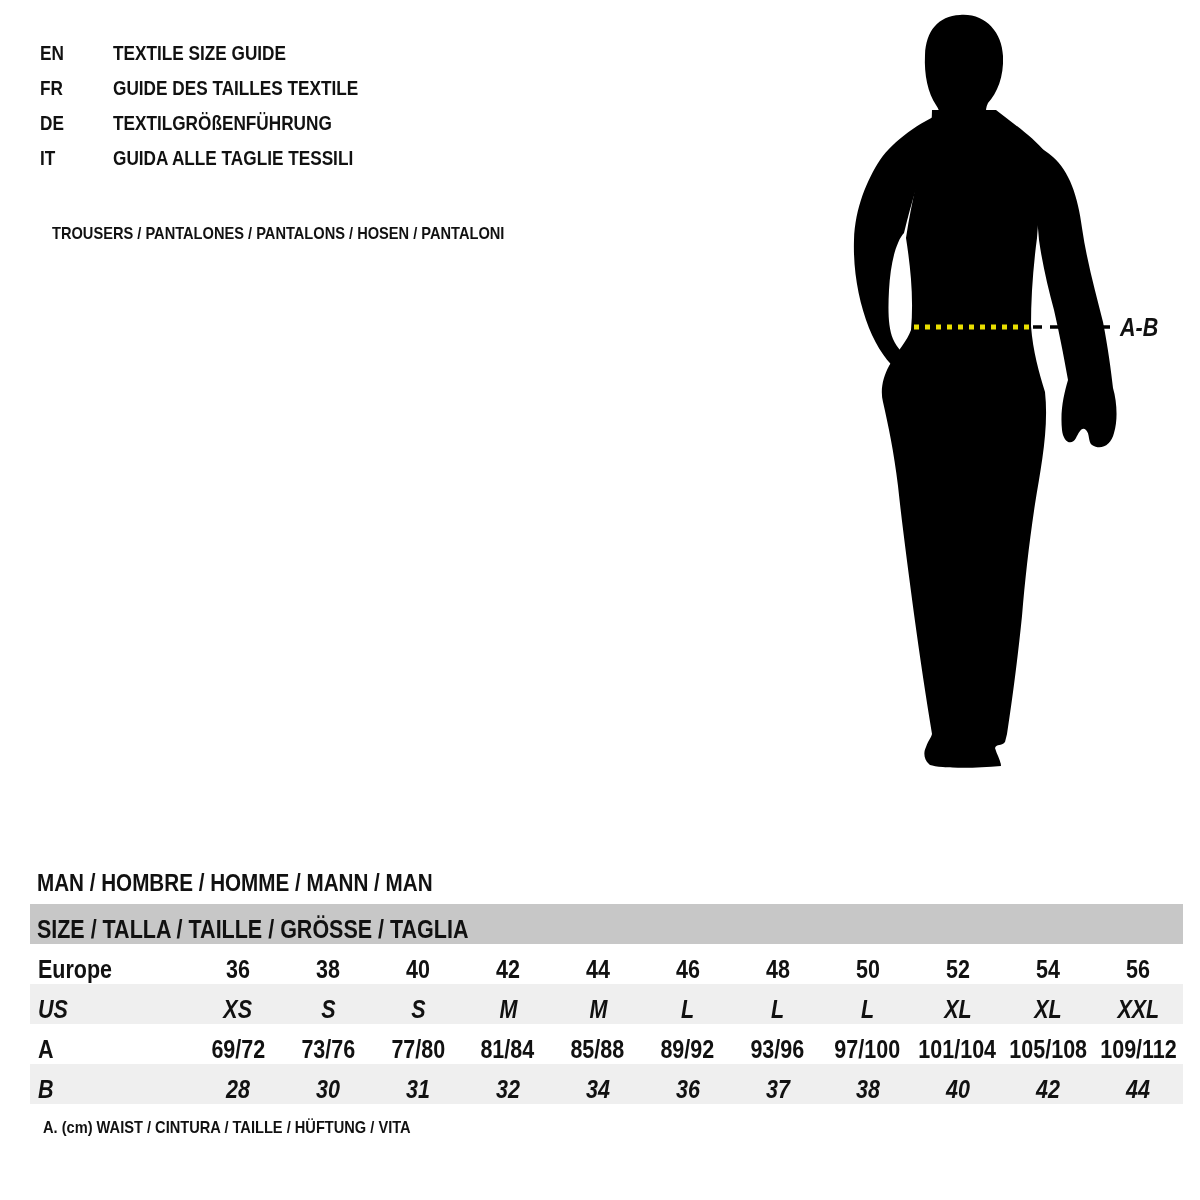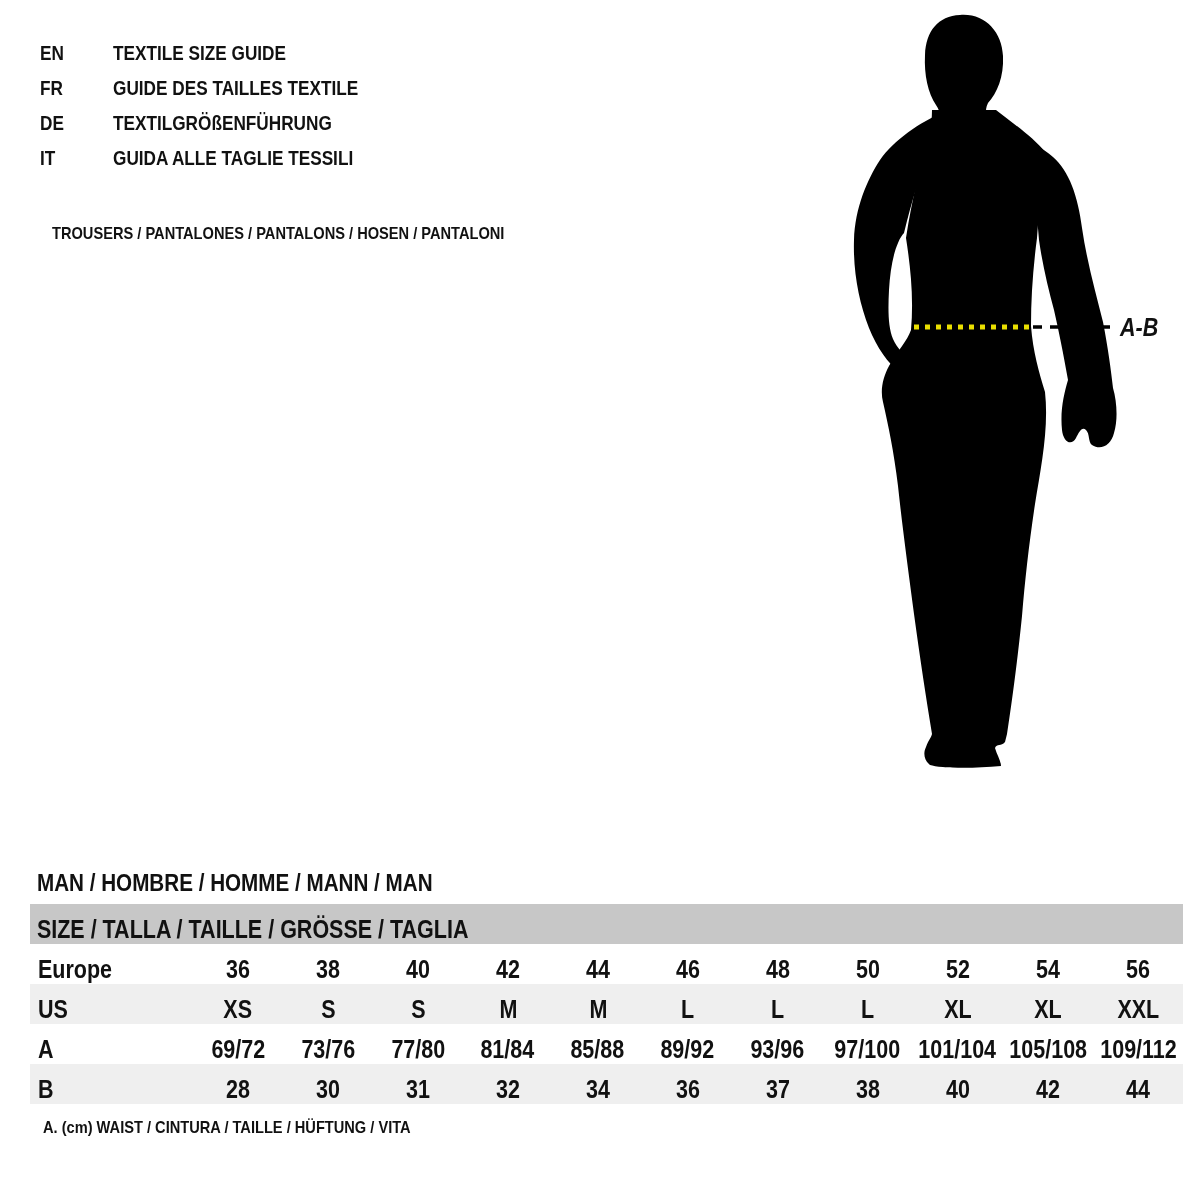--- a/index.html
+++ b/index.html
@@ -18,21 +18,21 @@
   .category-line{position:absolute;left:52px;top:219px;font-size:17px;line-height:30px;}
 
   .figure-wrap{position:absolute;left:840px;top:0;width:330px;height:780px;}
   .ab-label{position:absolute;left:1120px;top:312px;font-size:25px;line-height:30px;font-style:italic;}
 
   .section-title{position:absolute;left:37px;top:849px;font-size:24px;line-height:28px;margin-top:20px;}
 
   .size-table{position:absolute;left:30px;top:904px;width:1153px;}
   .t-row{display:flex;height:40px;align-items:flex-end;font-size:25px;}
   .t-row.head{background:#c7c7c7;}
-  .t-row.alt{background:#efefef;}
+  .t-row.alt{background:#efefef;font-style:italic;}
   .t-label{width:163px;padding-left:8px;box-sizing:border-box;text-align:left;margin-top:39px;}
   .t-cell{flex:1;text-align:center;}
   .t-head-label{padding-left:8px;}
 
   .notes{position:absolute;left:43px;top:1110px;}
   .note-line{height:35px;line-height:35px;font-size:17px;}
 </style>
 </head>
 <body>
 

